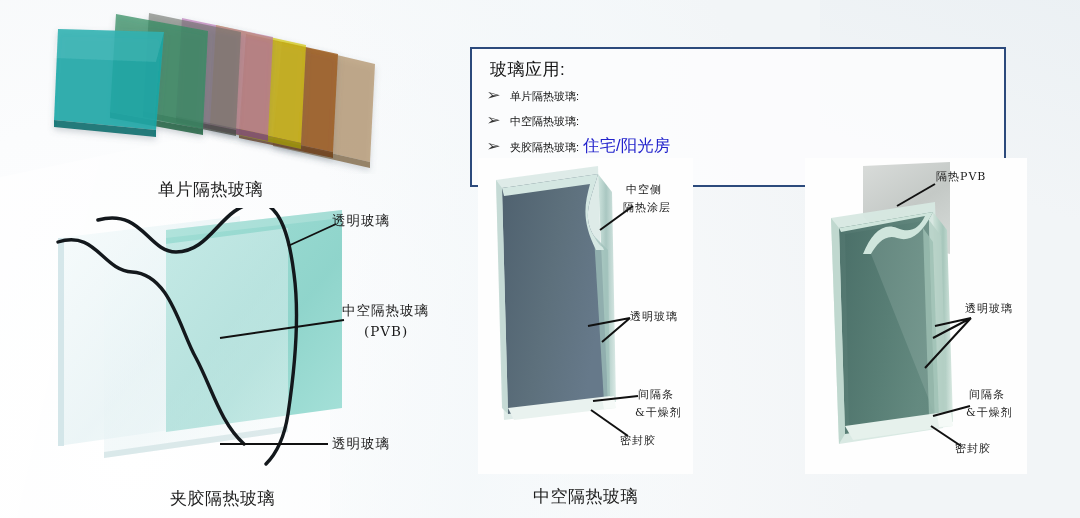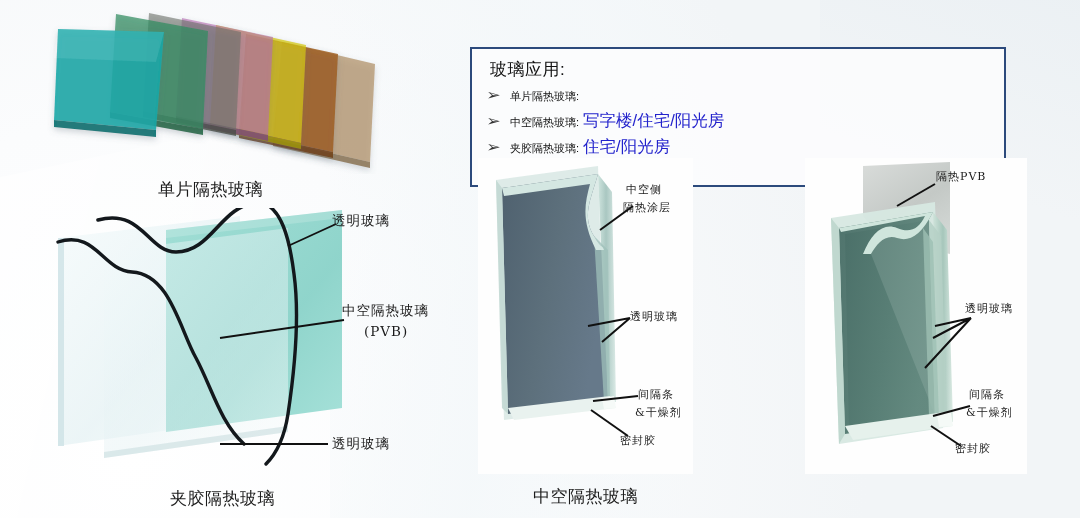--- a/index.html
+++ b/index.html
@@ -119,21 +119,20 @@
     <div class="hd">玻璃应用:</div>
 
     <div class="bullet-row">
       <span class="bullet-mark">➢</span>
       <span class="bullet-key">单片隔热玻璃:</span>
     </div>
 
     <div class="bullet-row">
       <span class="bullet-mark">➢</span>
       <span class="bullet-key">中空隔热玻璃:</span>
-      <span class="bullet-val">写字楼/住宅/阳光房</span>
     </div>
 
     <div class="bullet-row">
       <span class="bullet-mark">➢</span>
       <span class="bullet-key">夹胶隔热玻璃:</span>
       <span class="bullet-val">住宅/阳光房</span>
     </div>
   </div>
 
   <div class="caption" id="cap-single">单片隔热玻璃</div>

